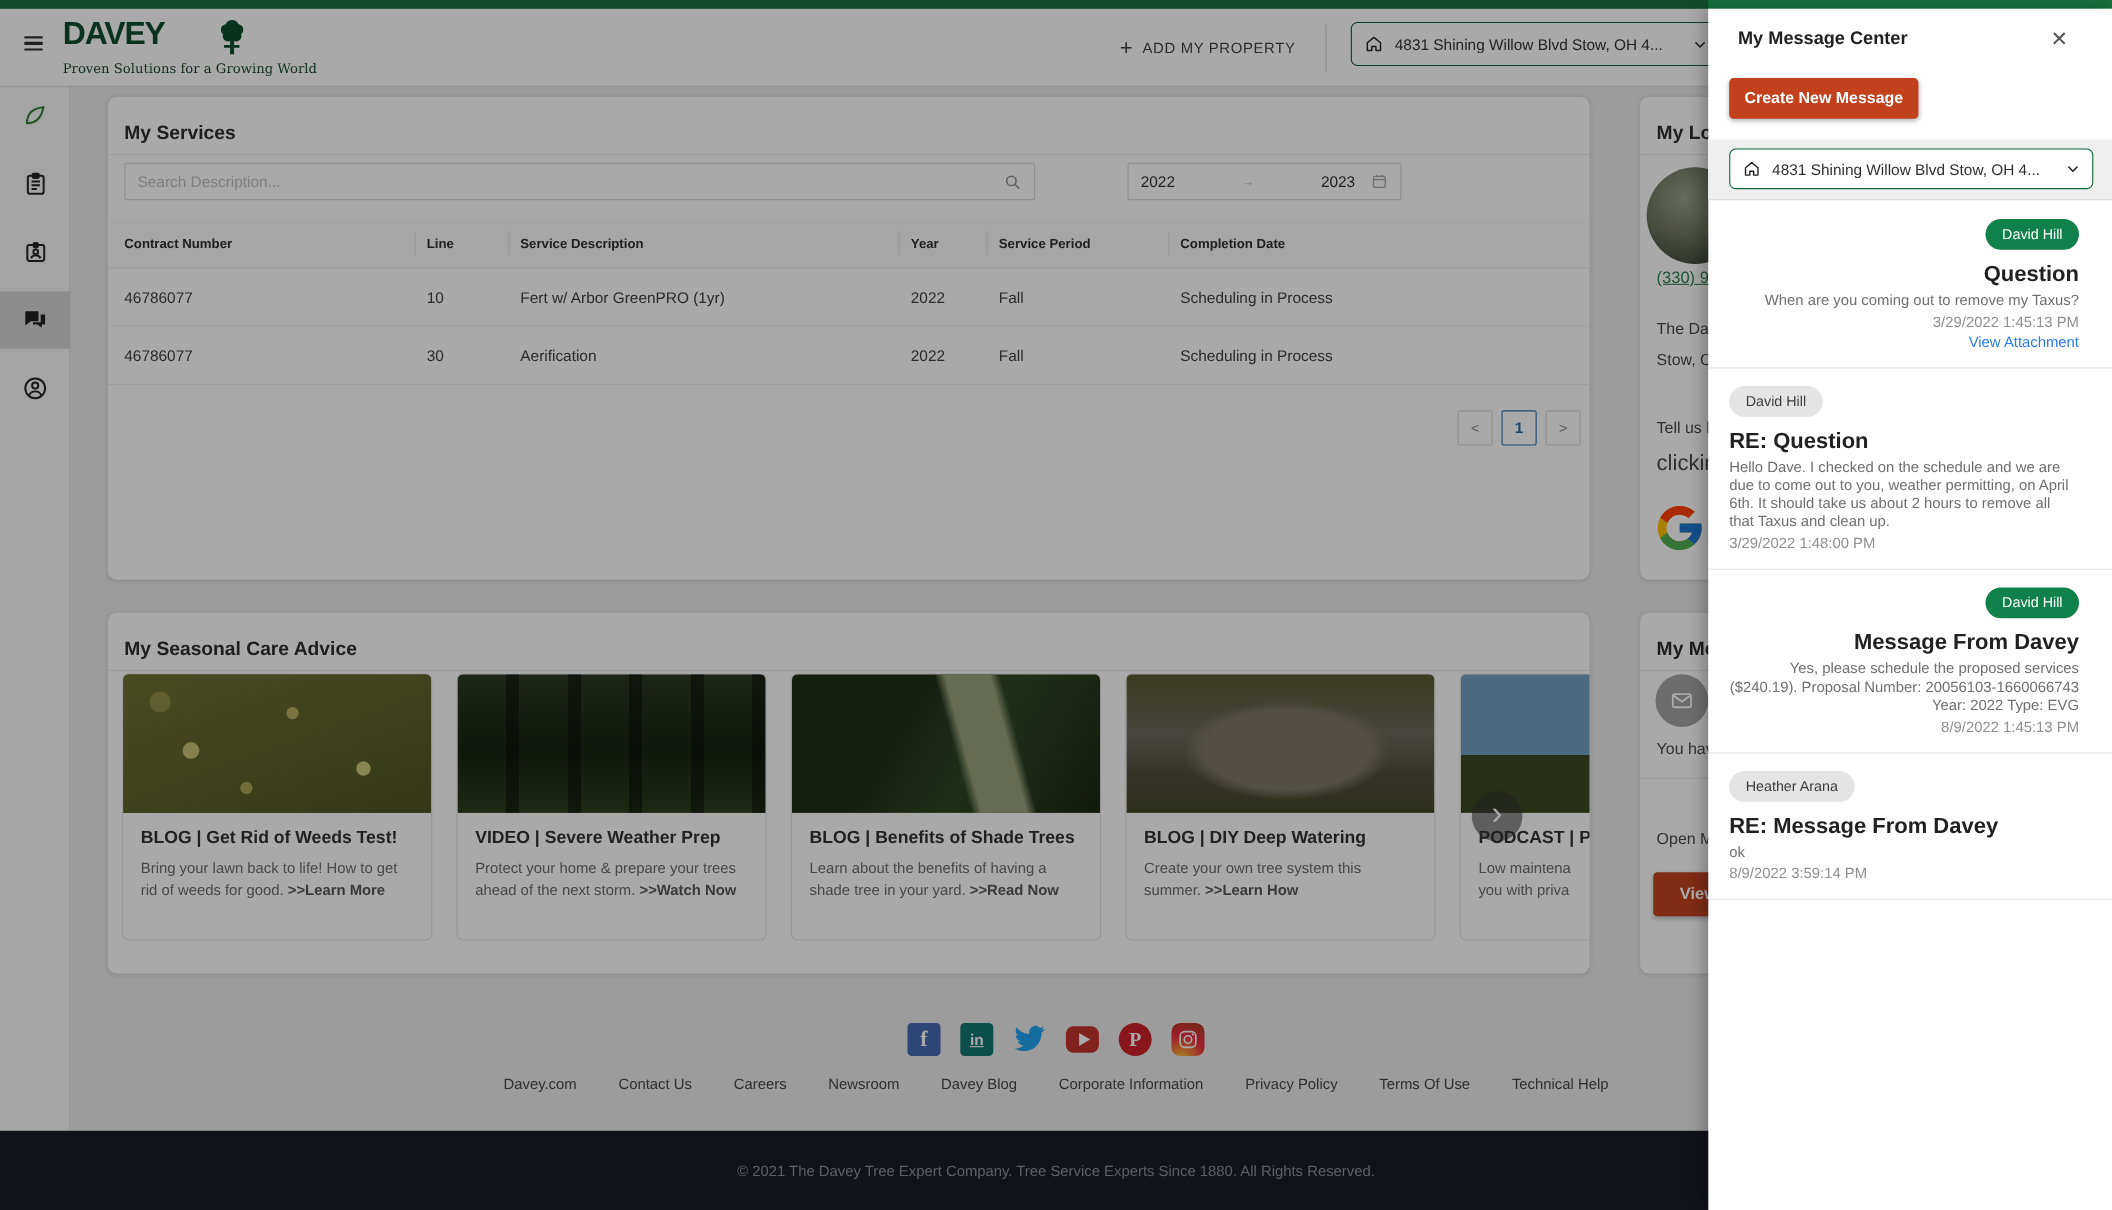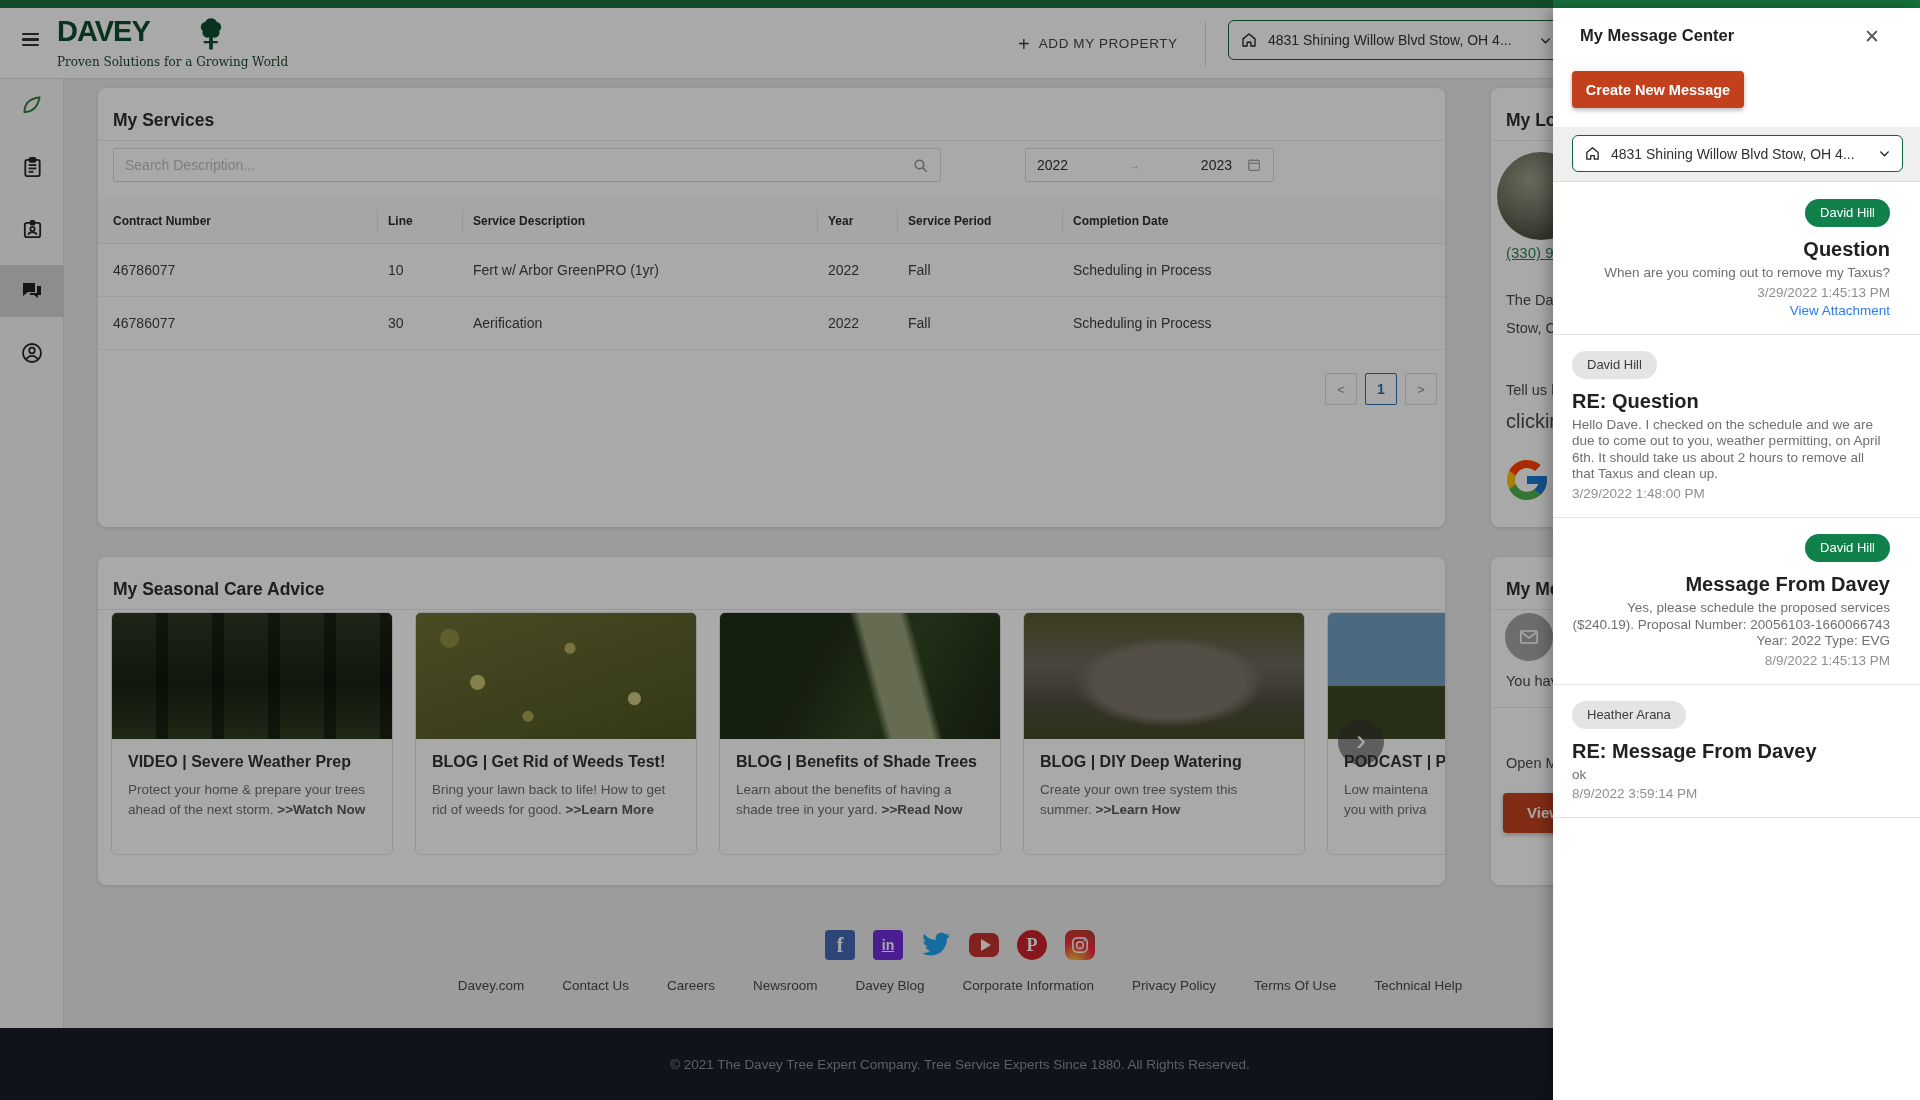--- a/index.html
+++ b/index.html
@@ -99,21 +99,21 @@
   .mm-rule { position:absolute; left:0; right:0; top:150px; height:1px; background:#e6e6e6; }
   .mm-l2 { position:absolute; left:15px; top:198px; font-size:14.5px; color:#474747; white-space:nowrap; }
   .viewbtn { position:absolute; left:12px; top:236px; height:40px; padding:0 24px; background:#c2401c; border:none; border-radius:4px;
     color:#fff; font-size:15px; font-weight:700; font-family:inherit; line-height:40px; white-space:nowrap; cursor:pointer;
     box-shadow:0 2px 4px rgba(0,0,0,.25); }
   
   .social-row { position:absolute; left:0; top:930px; width:1920px; display:flex; justify-content:center; gap:18px; }
   .si { width:30px; height:30px; display:flex; align-items:center; justify-content:center; cursor:pointer; }
   .si-box { width:30px; height:30px; border-radius:4px; color:#fff; font-weight:700; display:flex; align-items:center; justify-content:center; }
   .si-fb { background:#4267B2; font-size:20px; font-family:"Liberation Serif", serif; }
-  .si-li { background:#6d28d9; font-size:14px;text-decoration:underline; }
+  .si-li { background:#0f766e; font-size:14px;text-decoration:underline; }
   .si-yt { background:#c4302b; border-radius:7px; width:32px; height:24px; }
   .si-yt .tri { width:0; height:0; border-left:10px solid #fff; border-top:6px solid transparent; border-bottom:6px solid transparent; margin-left:3px; }
   .si-pin { background:#cb1f27; border-radius:50%; font-size:18px; font-family:"Liberation Serif", serif; }
   .si-ig { border-radius:8px; background:radial-gradient(circle at 30% 110%, #f9ce34, #ee2a3b 55%, #b33a26 90%); }
   .links-row { position:absolute; left:0; top:978px; width:1920px; display:flex; justify-content:center; gap:38px; }
   .links-row span { font-size:13.5px; color:#454545; cursor:pointer; white-space:nowrap; }
   .copybar { position:absolute; left:0; top:1028px; width:1920px; height:72px; background:#161a24;
     display:flex; align-items:center; justify-content:center; font-size:13.5px; color:#8a8e99; }
   
   .overlay { position:absolute; left:0; top:0; width:1553px; height:1100px; background:rgba(10,10,10,.35); z-index:80; }
@@ -278,31 +278,31 @@
     <div class="pg active">1</div>
     <div class="pg">&gt;</div>
   </div>
 </div>
 
 <div class="card" id="advice-card">
   <div class="card-title">My Seasonal Care Advice</div>
   <div class="card-rule"></div>
   <div class="adv-row">
     <div class="adv">
+      <div class="adv-img img1"></div>
+      <div class="adv-body">
+        <div class="adv-title">BLOG | Get Rid of Weeds Test!</div>
+        <div class="adv-text"><span>Bring your lawn back to life! How to get rid of weeds for good. </span><b>&gt;&gt;Learn More</b></div>
+      </div>
+    </div>
+    <div class="adv">
       <div class="adv-img img2"></div>
       <div class="adv-body">
         <div class="adv-title">VIDEO | Severe Weather Prep</div>
         <div class="adv-text"><span>Protect your home &amp; prepare your trees ahead of the next storm. </span><b>&gt;&gt;Watch Now</b></div>
-      </div>
-    </div>
-    <div class="adv">
-      <div class="adv-img img1"></div>
-      <div class="adv-body">
-        <div class="adv-title">BLOG | Get Rid of Weeds Test!</div>
-        <div class="adv-text"><span>Bring your lawn back to life! How to get rid of weeds for good. </span><b>&gt;&gt;Learn More</b></div>
       </div>
     </div>
     <div class="adv">
       <div class="adv-img img3"></div>
       <div class="adv-body">
         <div class="adv-title">BLOG | Benefits of Shade Trees</div>
         <div class="adv-text"><span>Learn about the benefits of having a shade tree in your yard. </span><b>&gt;&gt;Read Now</b></div>
       </div>
     </div>
     <div class="adv">

